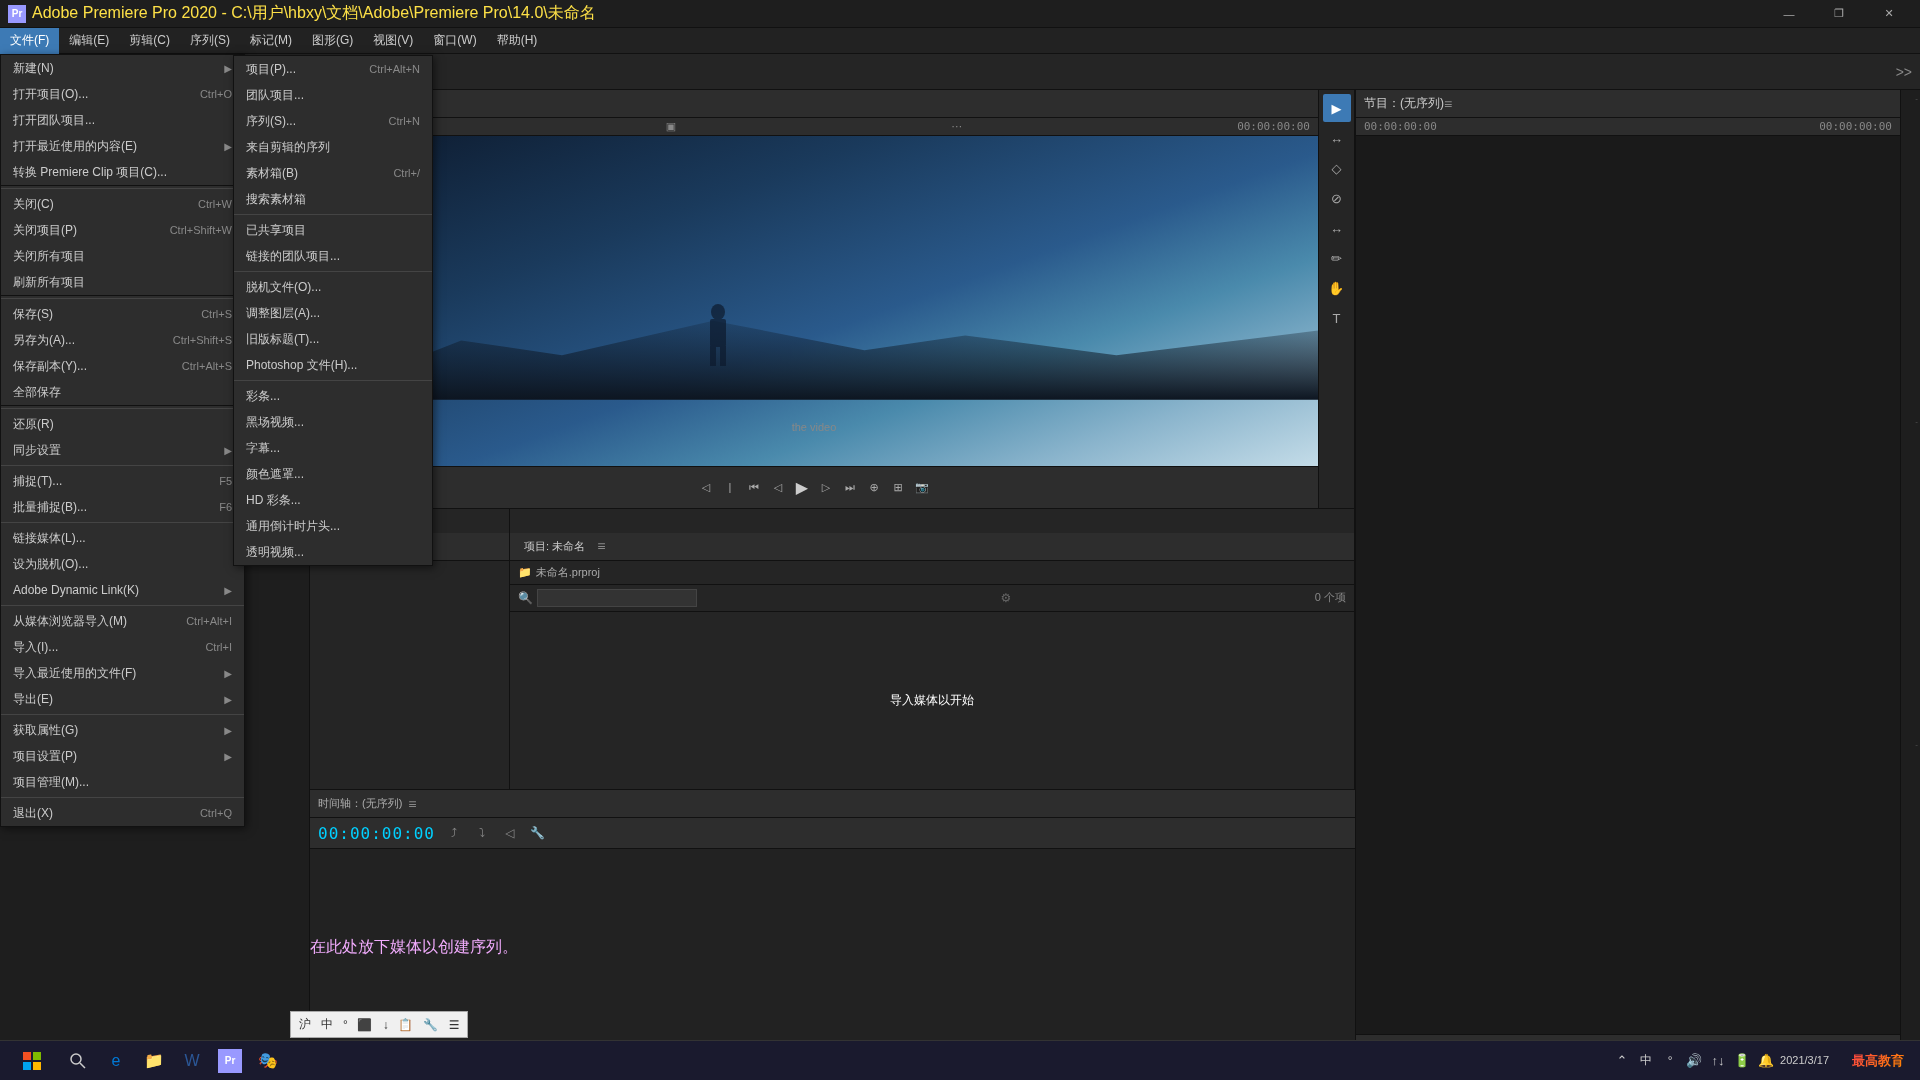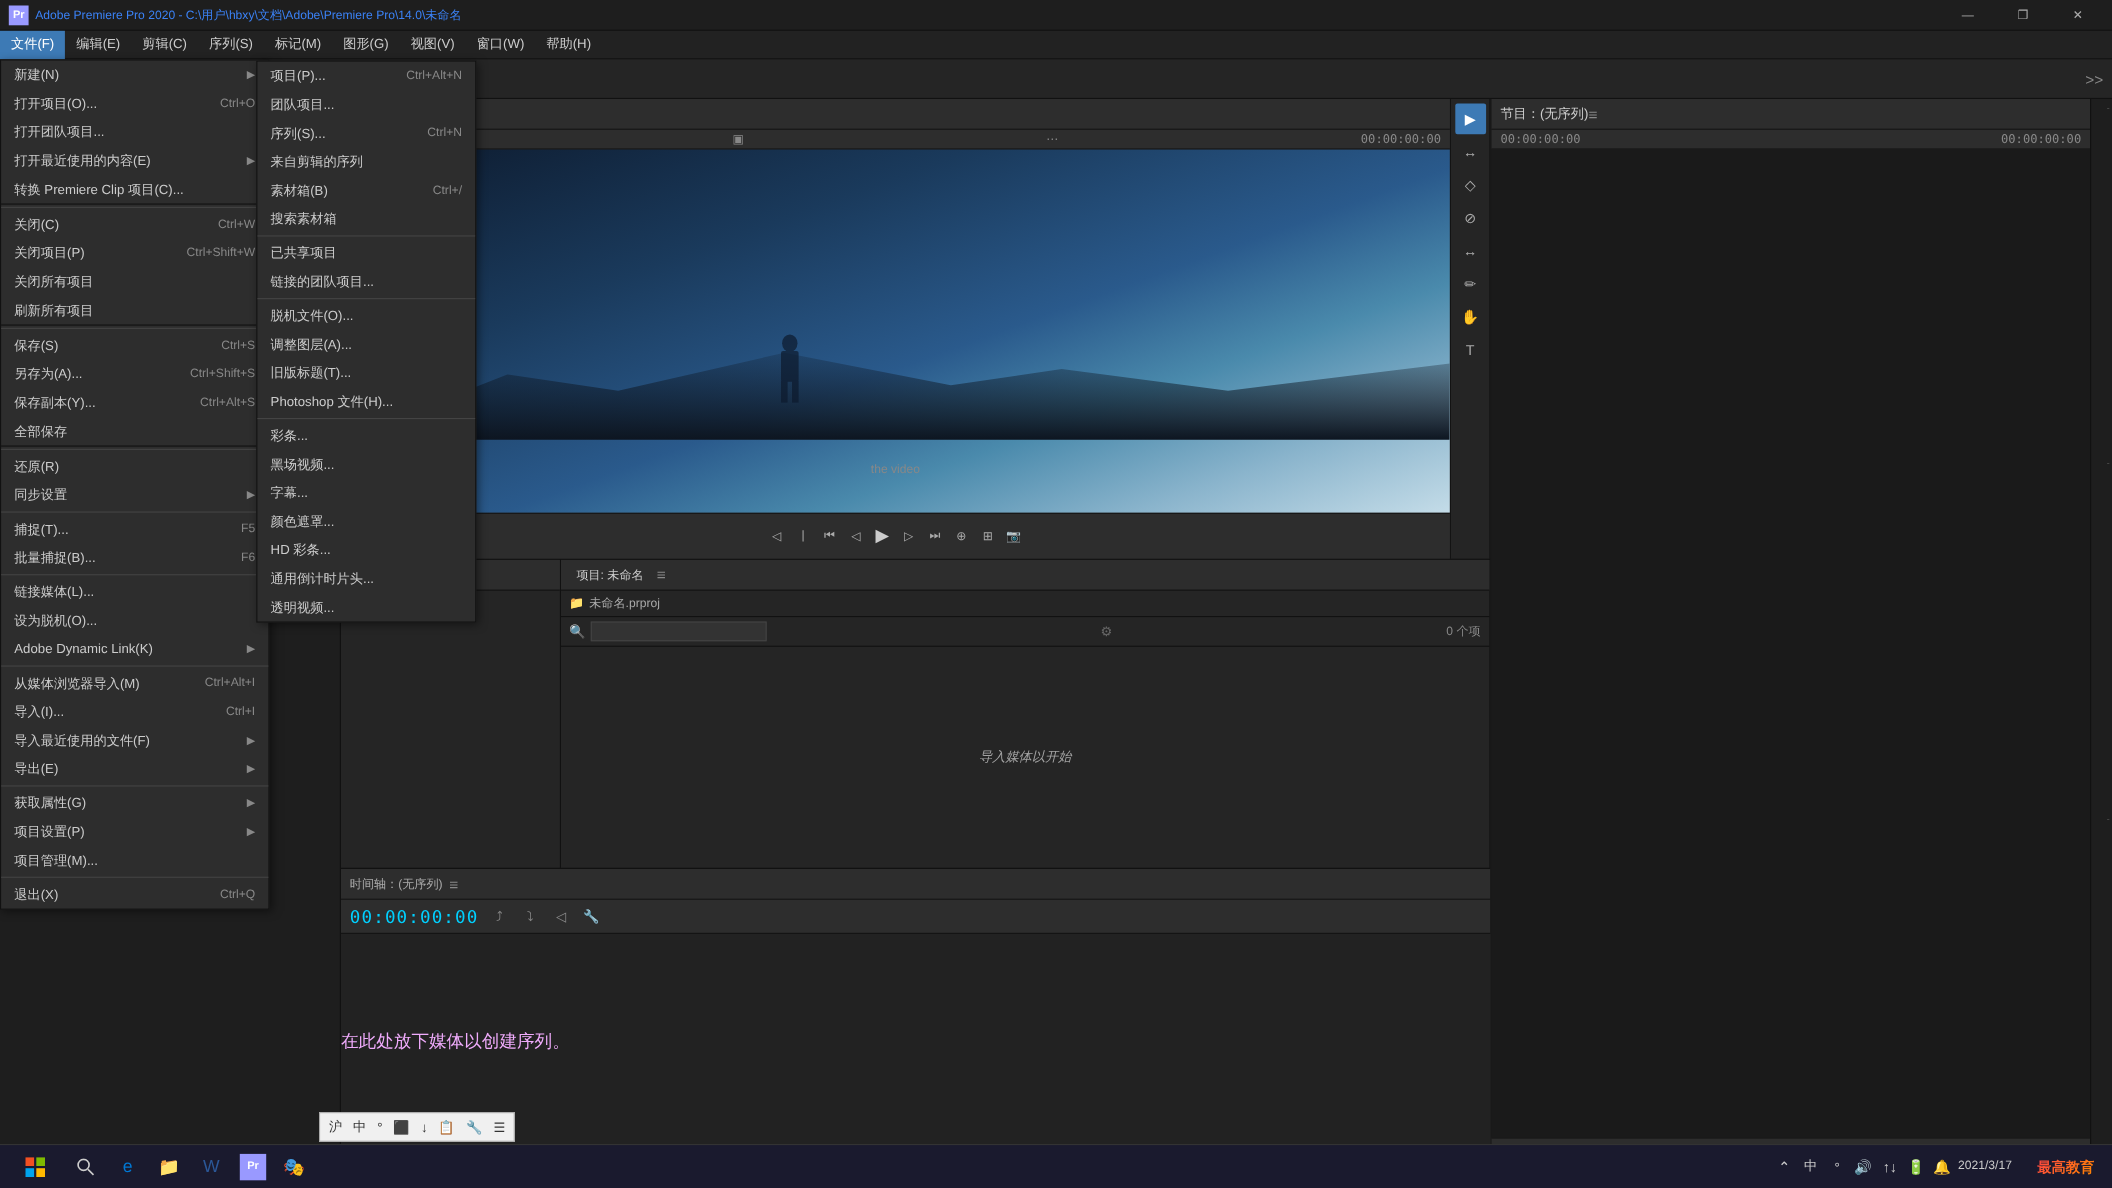--- a/index.html
+++ b/index.html
@@ -34,22 +34,22 @@
       height: 18px;
       background: #9999ff;
       display: flex;
       align-items: center;
       justify-content: center;
       font-size: 10px;
       color: white;
       font-weight: bold;
     }
     #titlebar-title {
-      font-size: 11px;
-      color: #3b82f6;
+      font-size: 16px;
+      color: #fde047;
     }
     #titlebar-controls {
       display: flex;
       gap: 4px;
     }
     .win-btn {
       width: 46px;
       height: 28px;
       display: flex;
       align-items: center;
@@ -261,20 +261,21 @@
     .panel-header {
       height: 28px;
       background: #2d2d2d;
       display: flex;
       align-items: center;
       padding: 0 8px;
       font-size: 11px;
       color: #aaa;
       border-bottom: 1px solid #111;
       gap: 6px;
+      margin-top: 24px;
     }
     .panel-header-tab {
       padding: 0 6px;
       cursor: pointer;
       color: #ccc;
     }
     .panel-eq {
       font-size: 14px;
       color: #888;
     }
@@ -292,23 +293,22 @@
       padding: 2px 6px;
       font-size: 11px;
       width: 160px;
       outline: none;
     }
     .project-empty {
       flex: 1;
       display: flex;
       align-items: center;
       justify-content: center;
-      color: #a3a3a3;
+      color: #ffffff;
       font-size: 12px;
-      font-style: italic;
     }
     .project-count {
       margin-left: auto;
       color: #888;
       font-size: 11px;
     }
 
     
     #tool-panel {
       width: 36px;

